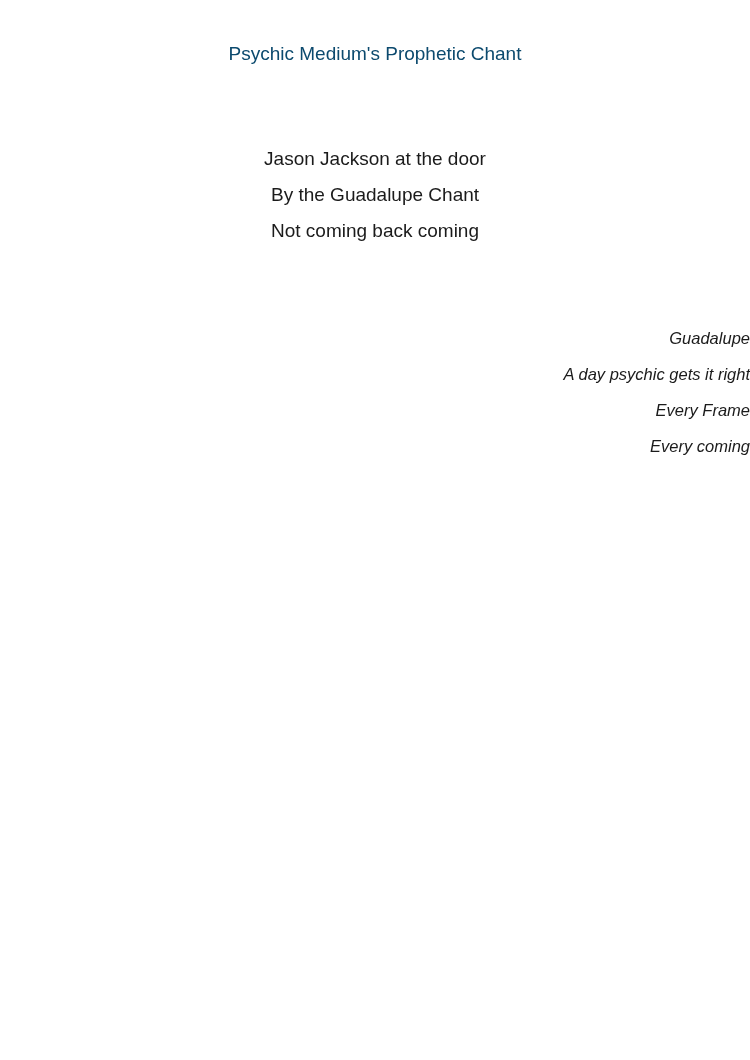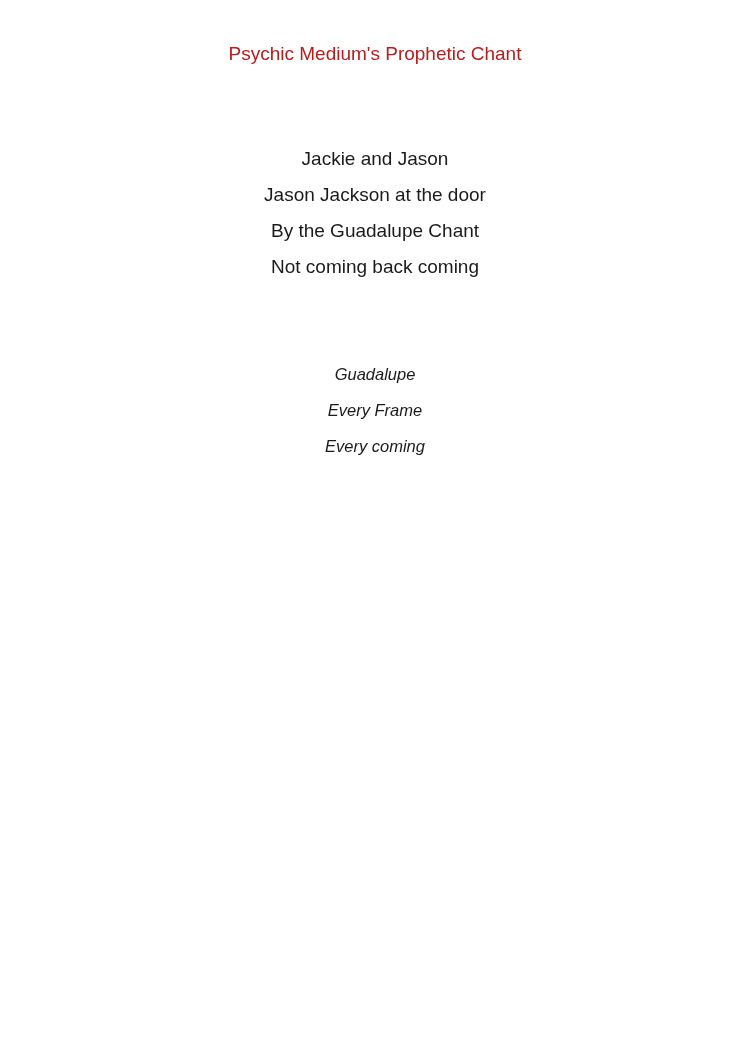--- a/index.html
+++ b/index.html
@@ -15,53 +15,54 @@
     color: #1b1b1b;
     font-family: "Liberation Sans", sans-serif;
     overflow: hidden;
   }
   .doc-title {
     padding-top: 43px;
     text-align: center;
     font-size: 19px;
     line-height: 22px;
     font-weight: 400;
-    color: #b91c1c;
+    color: #0c4a6e;
   }
   .stanza {
     text-align: center;
   }
   .stanza-1 {
     margin-top: 76px;
     font-size: 19px;
     line-height: 36px;
   }
   .stanza-2 {
     margin-top: 71px;
     font-size: 16.5px;
     font-style: italic;
     line-height: 36px;
+    text-align: right;
   }
   .poem-line {
     white-space: pre;
   }
 </style>
 </head>
 <body>
 
 <div class="page">
 
   <div class="doc-title">Psychic Medium's Prophetic Chant</div>
 
   <div class="stanza stanza-1">
-    <div class="poem-line">Jackie and Jason</div>
     <div class="poem-line">Jason Jackson at the door</div>
     <div class="poem-line">By the Guadalupe Chant</div>
     <div class="poem-line">Not coming back coming</div>
   </div>
 
   <div class="stanza stanza-2">
     <div class="poem-line">Guadalupe</div>
+    <div class="poem-line">A day psychic gets it right</div>
     <div class="poem-line">Every Frame</div>
     <div class="poem-line">Every coming</div>
   </div>
 
 </div>
 
 </body></html>

